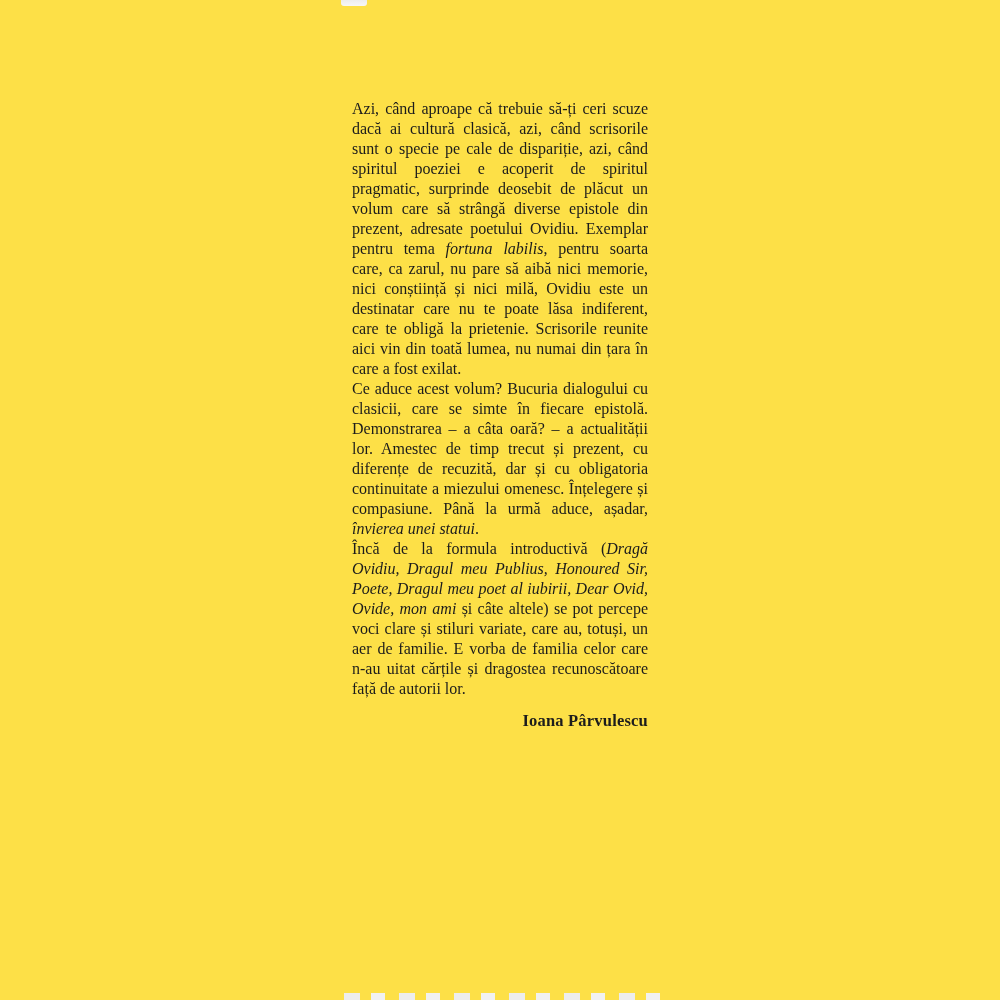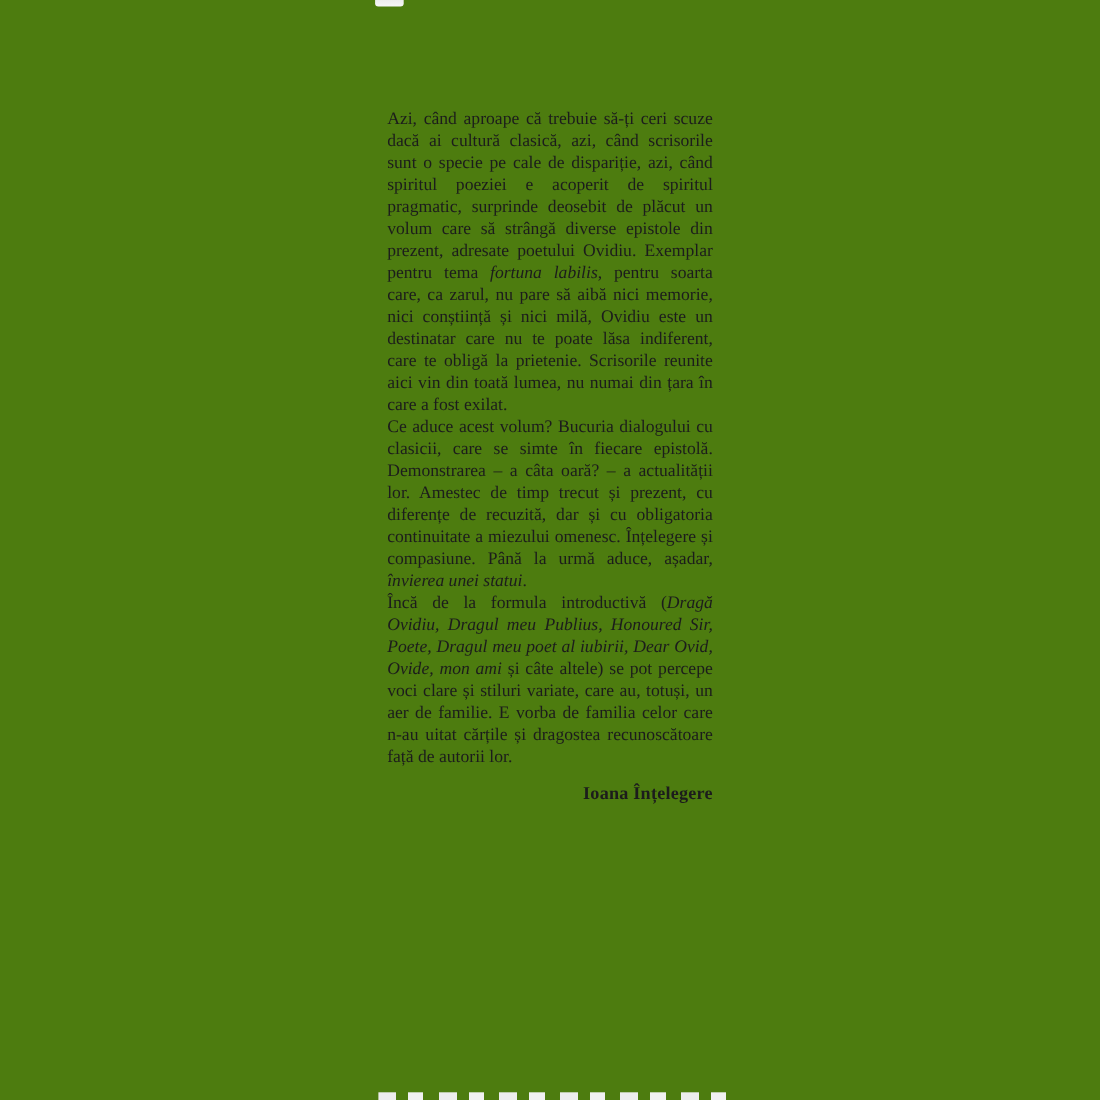--- a/index.html
+++ b/index.html
@@ -8,21 +8,21 @@
     width: 1000px;
     height: 1000px;
     background: #ffffff;
     overflow: hidden;
     font-family: "Liberation Serif", "DejaVu Serif", serif;
   }
   .page {
     position: relative;
     width: 1000px;
     height: 1000px;
-    background: #4d7c0f;
+    background: #fde047;
   }
   .text-column {
     position: absolute;
     left: 352px;
     top: 99px;
     width: 296px;
     color: #1c1c1c;
     font-size: 16px;
     line-height: 20px;
     text-align: justify;
@@ -79,18 +79,18 @@
 <div class="page">
 
   <div class="edge-artifact top"></div>
 
   <div class="text-column">
     <div id="para-container">
         <p class="paragraph"><span class="seg">Azi, când aproape că trebuie să-ți ceri scuze dacă ai cultură clasică, azi, când scrisorile sunt o specie pe cale de dispariție, azi, când spiritul poeziei e acoperit de spiritul pragmatic, surprinde deosebit de plăcut un volum care să strângă diverse epistole din prezent, adresate poetului Ovidiu. Exemplar pentru tema </span><span class="seg italic">fortuna labilis</span><span class="seg">, pentru soarta care, ca zarul, nu pare să aibă nici memorie, nici conștiință și nici milă, Ovidiu este un destinatar care nu te poate lăsa indiferent, care te obligă la prietenie. Scrisorile reunite aici vin din toată lumea, nu numai din țara în care a fost exilat.</span></p>
         <p class="paragraph"><span class="seg">Ce aduce acest volum? Bucuria dialogului cu clasicii, care se simte în fiecare epistolă. Demonstrarea – a câta oară? – a actualității lor. Amestec de timp trecut și prezent, cu diferențe de recuzită, dar și cu obligatoria continuitate a miezului omenesc. Înțelegere și compasiune. Până la urmă aduce, așadar, </span><span class="seg italic">învierea unei statui</span><span class="seg">.</span></p>
         <p class="paragraph"><span class="seg">Încă de la formula introductivă (</span><span class="seg italic">Dragă Ovidiu, Dragul meu Publius, Honoured Sir, Poete, Dragul meu poet al iubirii, Dear Ovid, Ovide, mon ami</span><span class="seg"> și câte altele) se pot percepe voci clare și stiluri variate, care au, totuși, un aer de familie. E vorba de familia celor care n-au uitat cărțile și dragostea recunoscătoare față de autorii lor.</span></p>
       </div>
-    <div class="author">Ioana Înțelegere</div>
+    <div class="author">Ioana Pârvulescu</div>
   </div>
 
   <div class="edge-artifact bottom"></div>
 
 </div>
 
 </body></html>

